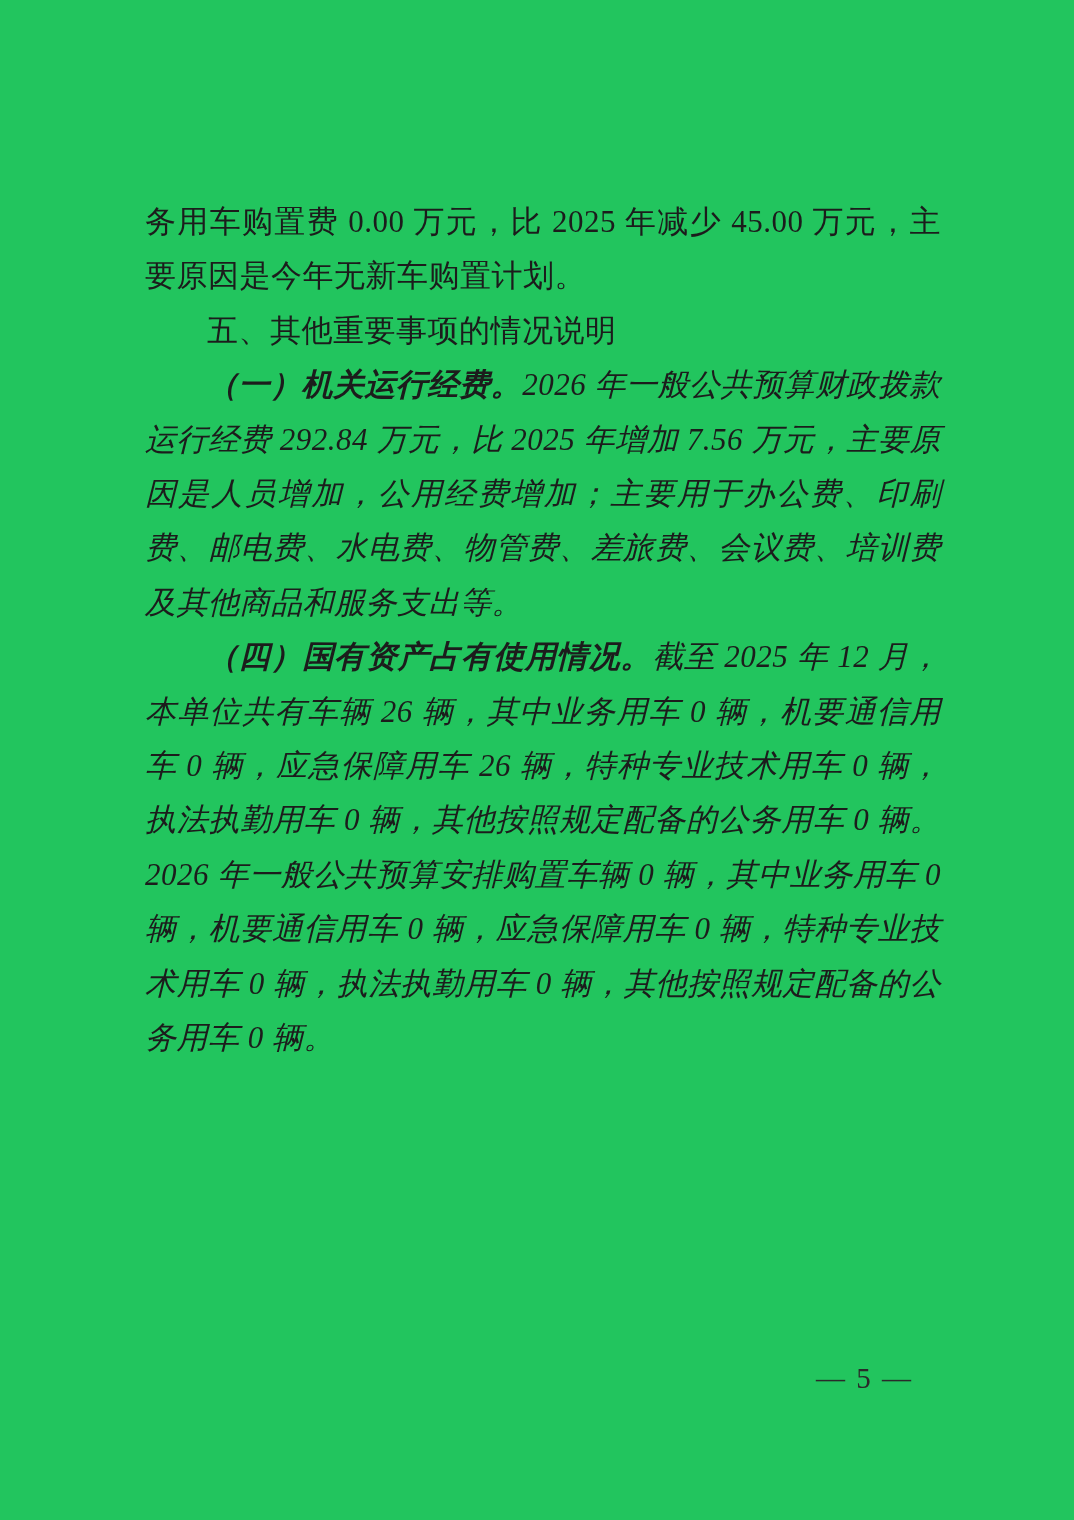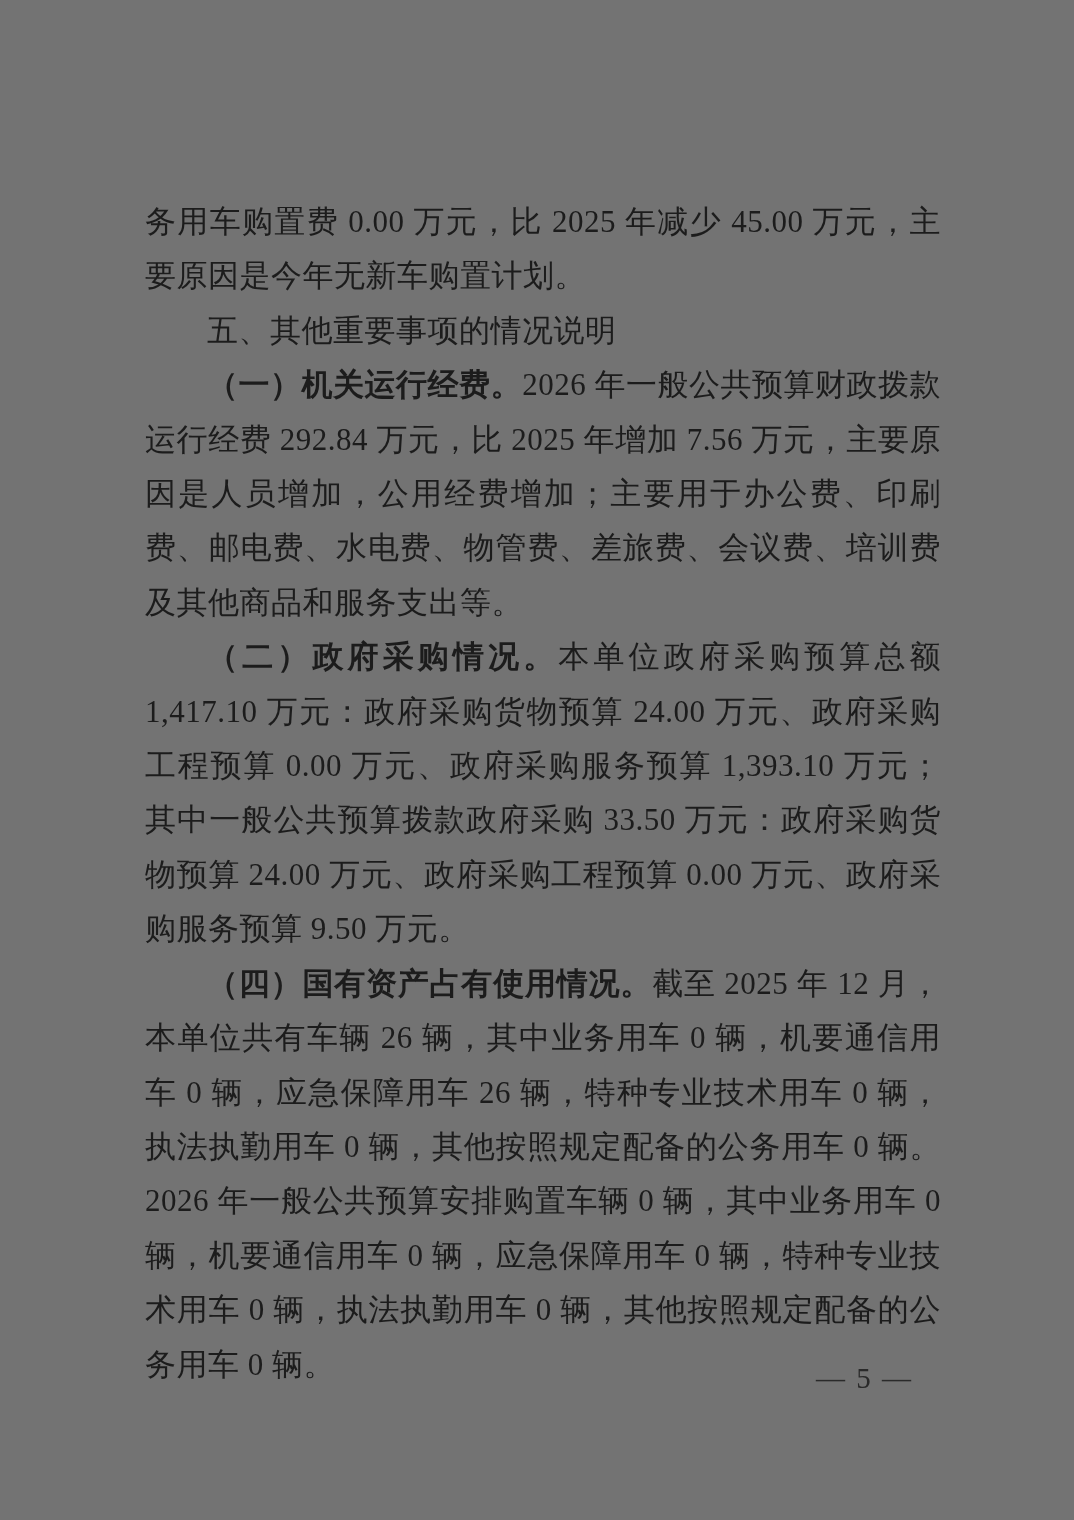--- a/index.html
+++ b/index.html
@@ -4,21 +4,21 @@
 <style>
   html, body {
     margin: 0;
     padding: 0;
     background: #ffffff;
   }
   .page {
     position: relative;
     width: 1074px;
     height: 1520px;
-    background: #737373;
+    background: #22c55e;
     color: #1c1c1c;
     font-family: "Liberation Serif", "DejaVu Serif", serif;
     overflow: hidden;
   }
   .text-block {
     position: absolute;
     left: 145px;
     top: 195px;
     width: 796px;
   }
@@ -27,20 +27,21 @@
     margin: 0;
     padding: 0;
     font-size: 31px;
     line-height: 54.4px;
     text-align: justify;
     font-weight: normal;
     letter-spacing: 0.5px;
   }
   .body-par {
     text-indent: 2em;
+    font-style: italic;
   }
   .no-indent {
     text-indent: 0;
   }
   .section-heading {
     font-family: Liberation Sans, sans-serif;
     font-weight: 700;
     text-indent: 2em;
     text-align: left;
     letter-spacing: 1px;
@@ -65,21 +66,20 @@
 <div class="page">
 
   <main class="text-block">
 
     <p class="no-indent">务用车购置费 0.00 万元，比 2025 年减少 45.00 万元，主要原因是今年无新车购置计划。</p>
 
     <h2 class="section-heading">五、其他重要事项的情况说明</h2>
 
     <p class="body-par"><span class="par-lead">（一）机关运行经费。</span><span>2026 年一般公共预算财政拨款运行经费 292.84 万元，比 2025 年增加 7.56 万元，主要原因是人员增加，公用经费增加；主要用于办公费、印刷费、邮电费、水电费、物管费、差旅费、会议费、培训费及其他商品和服务支出等。</span></p>
 
-    <p class="body-par"><span class="par-lead">（二）政府采购情况。</span><span>本单位政府采购预算总额 1,417.10 万元：政府采购货物预算 24.00 万元、政府采购工程预算 0.00 万元、政府采购服务预算 1,393.10 万元；其中一般公共预算拨款政府采购 33.50 万元：政府采购货物预算 24.00 万元、政府采购工程预算 0.00 万元、政府采购服务预算 9.50 万元。</span></p>
 
 
     <p class="body-par"><span class="par-lead">（四）国有资产占有使用情况。</span><span>截至 2025 年 12 月，本单位共有车辆 26 辆，其中业务用车 0 辆，机要通信用车 0 辆，应急保障用车 26 辆，特种专业技术用车 0 辆，执法执勤用车 0 辆，其他按照规定配备的公务用车 0 辆。2026 年一般公共预算安排购置车辆 0 辆，其中业务用车 0 辆，机要通信用车 0 辆，应急保障用车 0 辆，特种专业技术用车 0 辆，执法执勤用车 0 辆，其他按照规定配备的公务用车 0 辆。</span></p>
 
   </main>
 
   <footer class="page-footer">
     <span>— 5 —</span>
   </footer>
 

